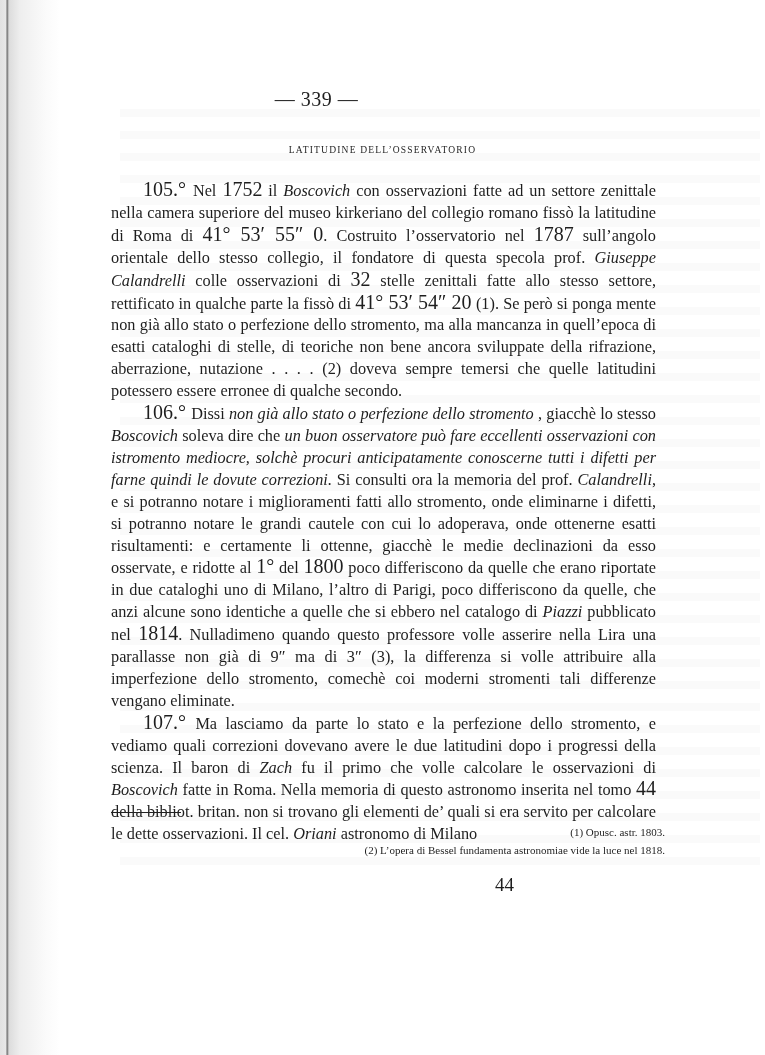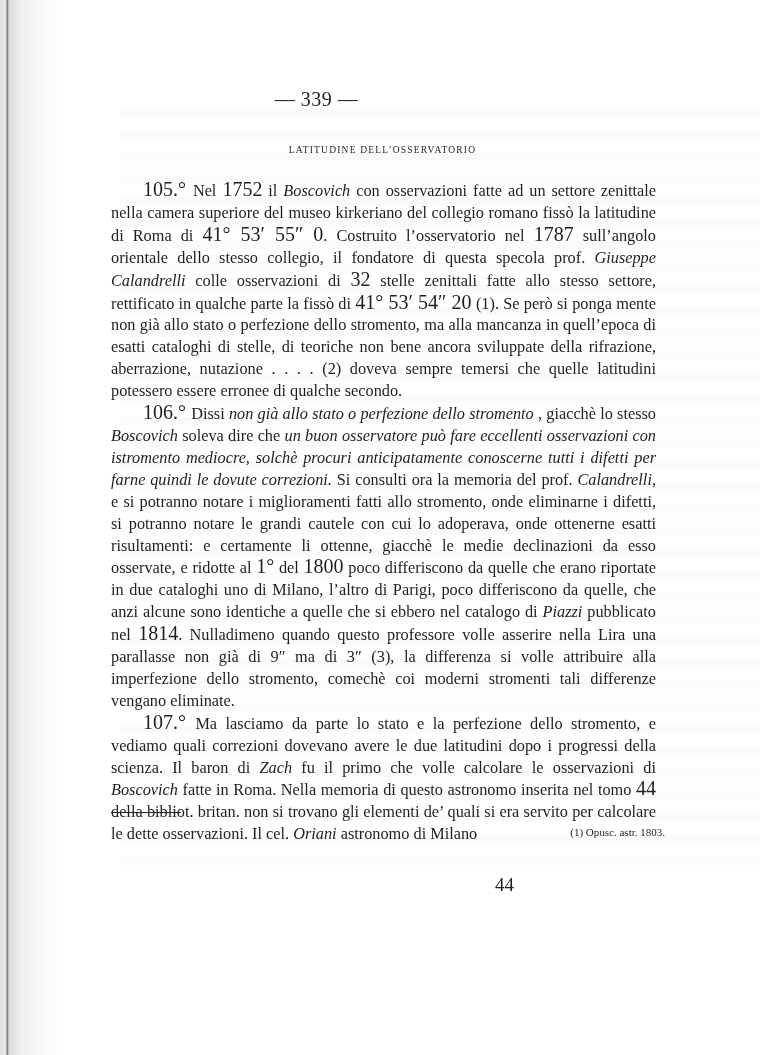--- a/index.html
+++ b/index.html
@@ -59,15 +59,16 @@
 <div class="body-text">
   <p><span class="num">105.° </span><span>Nel </span><span class="num">1752</span><span> il </span><i>Boscovich</i><span> con osservazioni fatte ad un settore zenittale nella camera superiore del museo kirkeriano del collegio romano fissò la latitudine di Roma di </span><span class="num">41° 53′ 55″ 0</span><span>. Costruito l’osservatorio nel </span><span class="num">1787</span><span> sull’angolo orientale dello stesso collegio, il fondatore di questa specola prof. </span><i>Giuseppe Calandrelli</i><span> colle osservazioni di </span><span class="num">32</span><span> stelle zenittali fatte allo stesso settore, rettificato in qualche parte la fissò di </span><span class="num">41° 53′ 54″ 20</span><span> (1). Se però si ponga mente non già allo stato o perfezione dello stromento, ma alla mancanza in quell’epoca di esatti cataloghi di stelle, di teoriche non bene ancora sviluppate della rifrazione, aberrazione, nutazione . . . . (2) doveva sempre temersi che quelle latitudini potessero essere erronee di qualche secondo.</span></p>
   <p><span class="num">106.° </span><span>Dissi </span><i>non già allo stato o perfezione dello stromento</i><span> , giacchè lo stesso </span><i>Boscovich</i><span> soleva dire che </span><i>un buon osservatore può fare eccellenti osservazioni con istromento mediocre, solchè procuri anticipatamente conoscerne tutti i difetti per farne quindi le dovute correzioni.</i><span> Si consulti ora la memoria del prof. </span><i>Calandrelli</i><span>, e si potranno notare i miglioramenti fatti allo stromento, onde eliminarne i difetti, si potranno notare le grandi cautele con cui lo adoperava, onde ottenerne esatti risultamenti: e certamente li ottenne, giacchè le medie declinazioni da esso osservate, e ridotte al </span><span class="num">1°</span><span> del </span><span class="num">1800</span><span> poco differiscono da quelle che erano riportate in due cataloghi uno di Milano, l’altro di Parigi, poco differiscono da quelle, che anzi alcune sono identiche a quelle che si ebbero nel catalogo di </span><i>Piazzi</i><span> pubblicato nel </span><span class="num">1814</span><span>. Nulladimeno quando questo professore volle asserire nella Lira una parallasse non già di 9″ ma di 3″ (3), la differenza si volle attribuire alla imperfezione dello stromento, comechè coi moderni stromenti tali differenze vengano eliminate.</span></p>
   <p><span class="num">107.° </span><span>Ma lasciamo da parte lo stato e la perfezione dello stromento, e vediamo quali correzioni dovevano avere le due latitudini dopo i progressi della scienza. Il baron di </span><i>Zach</i><span> fu il primo che volle calcolare le osservazioni di </span><i>Boscovich</i><span> fatte in Roma. Nella memoria di questo astronomo inserita nel tomo </span><span class="num">44</span><span> della bibliot. britan. non si trovano gli elementi de’ quali si era servito per calcolare le dette osservazioni. Il cel. </span><i>Oriani</i><span> astronomo di Milano</span></p>
 </div>
 
 <div class="rule"></div>
 
 <div class="footnotes">
   <div>(1) Opusc. astr. 1803.</div>
+  <div>(2) L’opera di Bessel fundamenta astronomiae vide la luce nel 1818.</div>
 </div>
 
 <div class="signature">44</div>
 
 </body></html>

